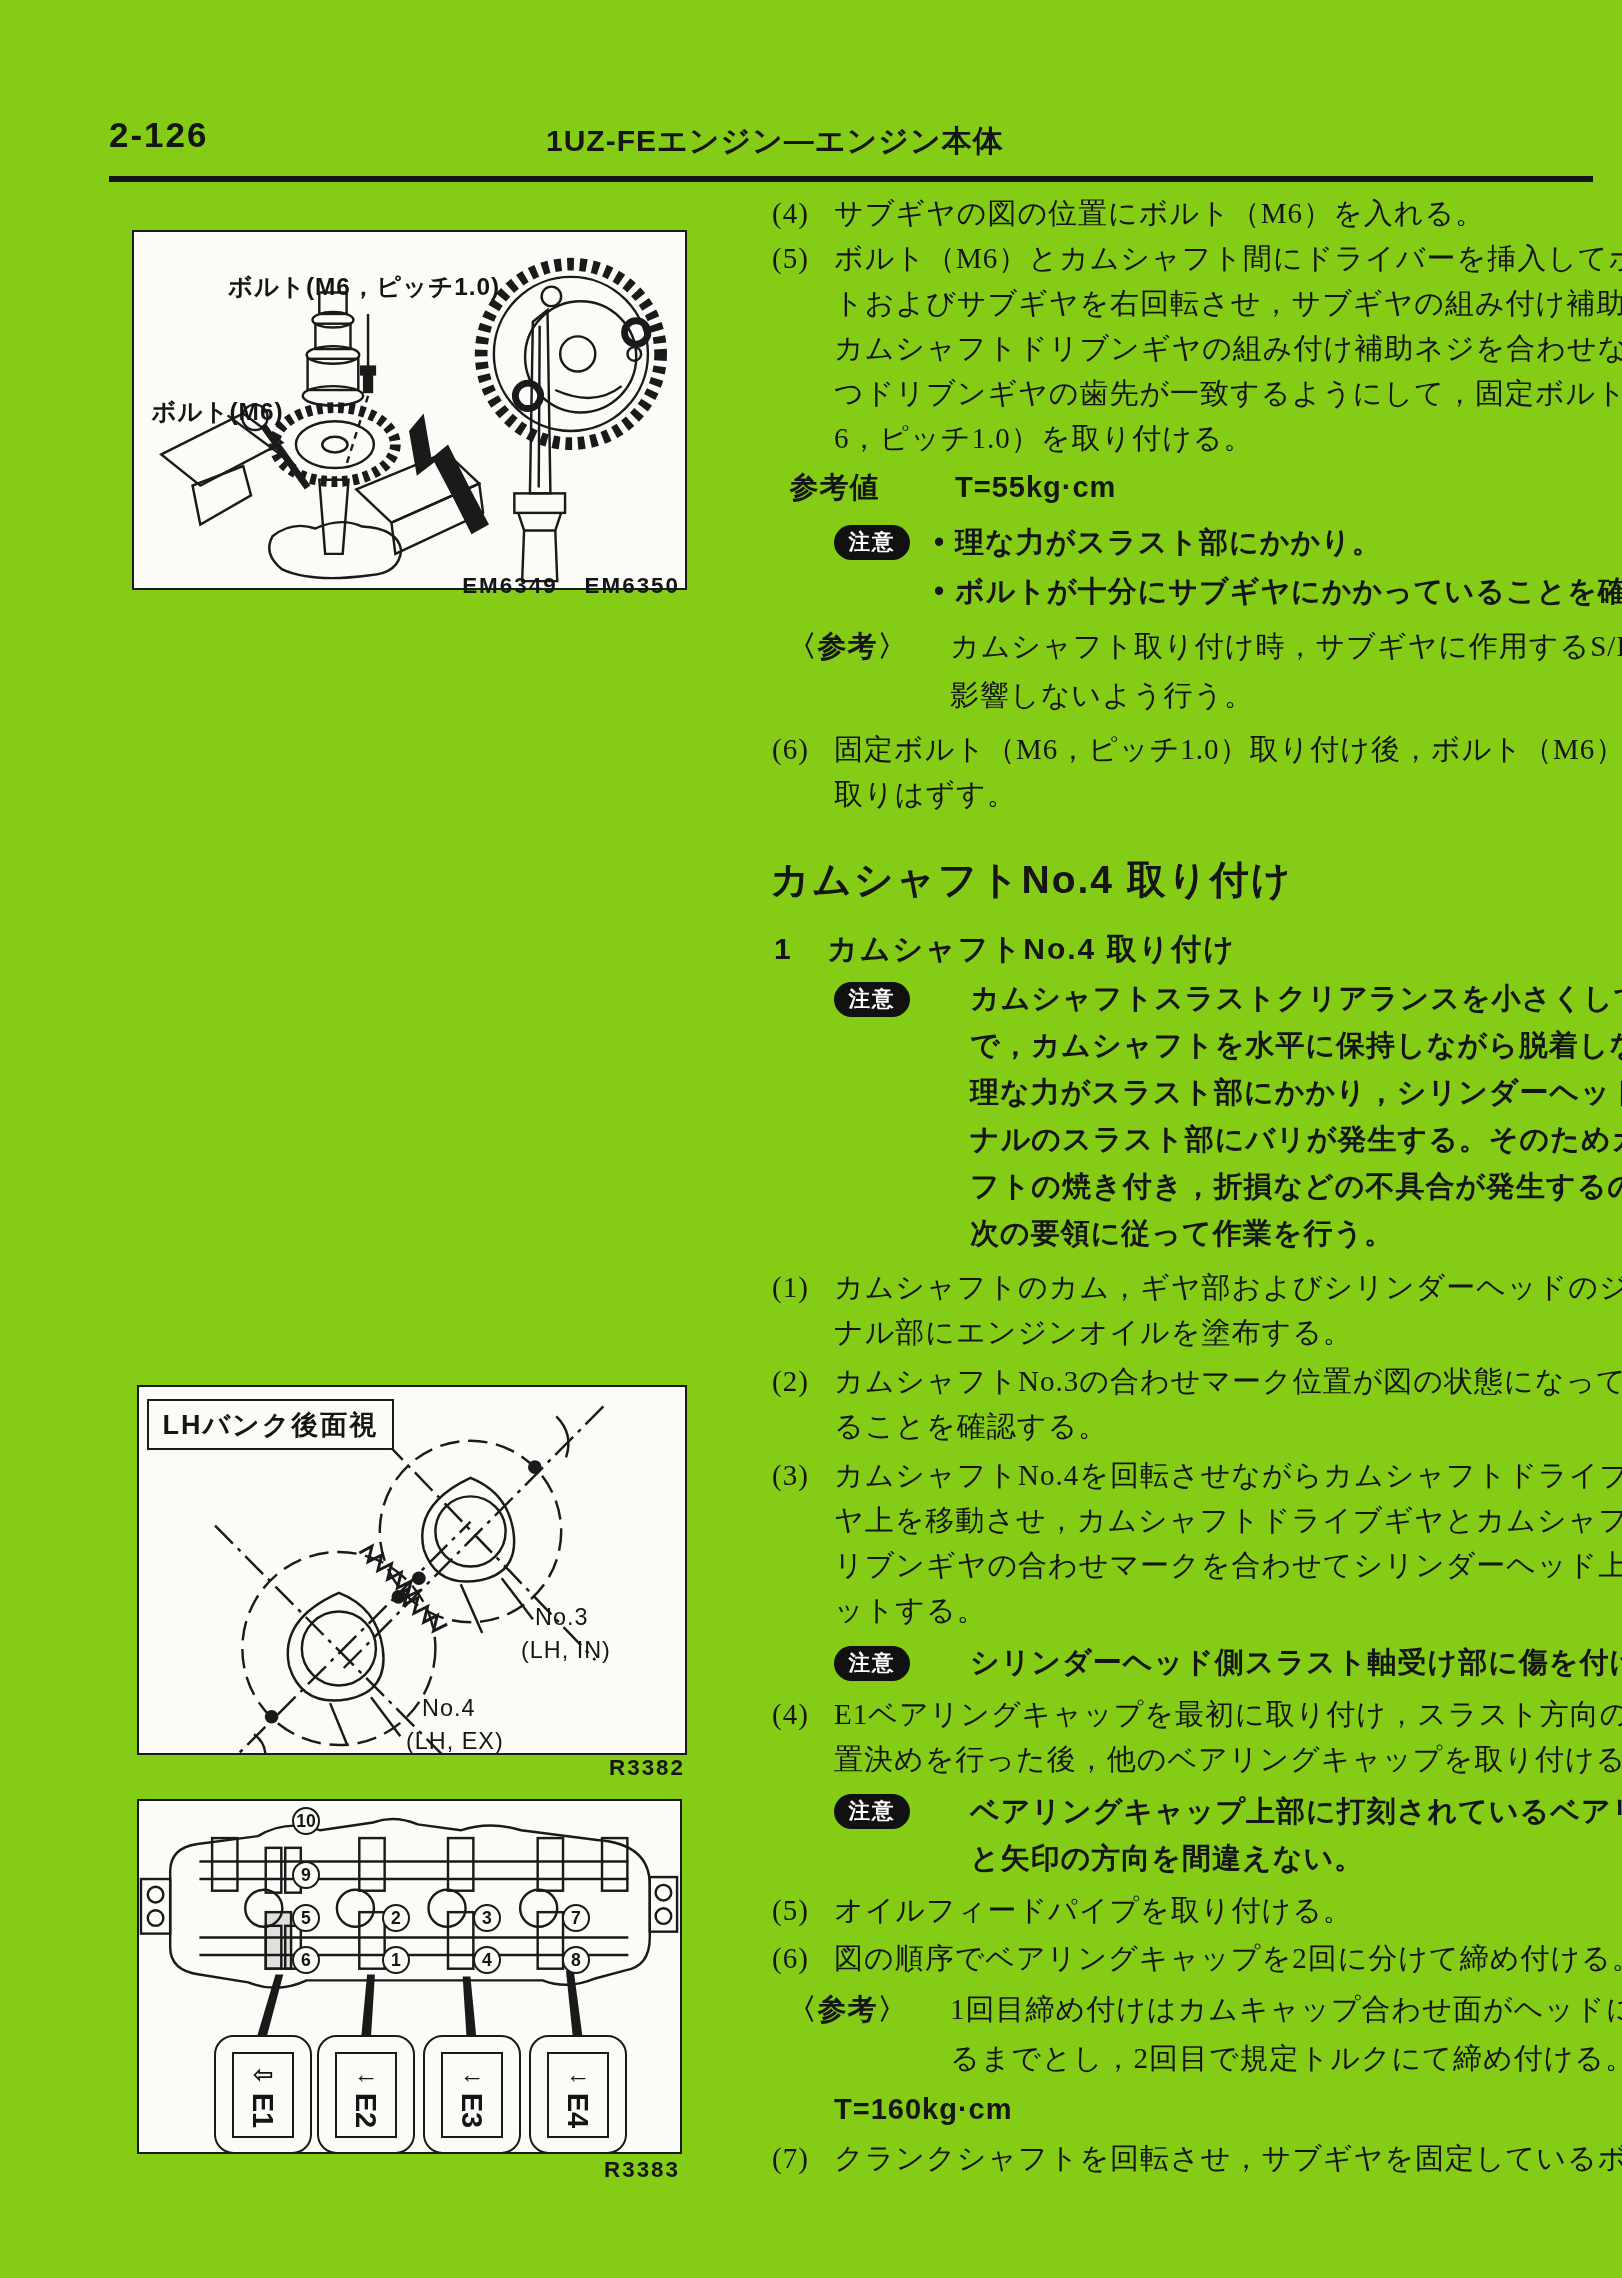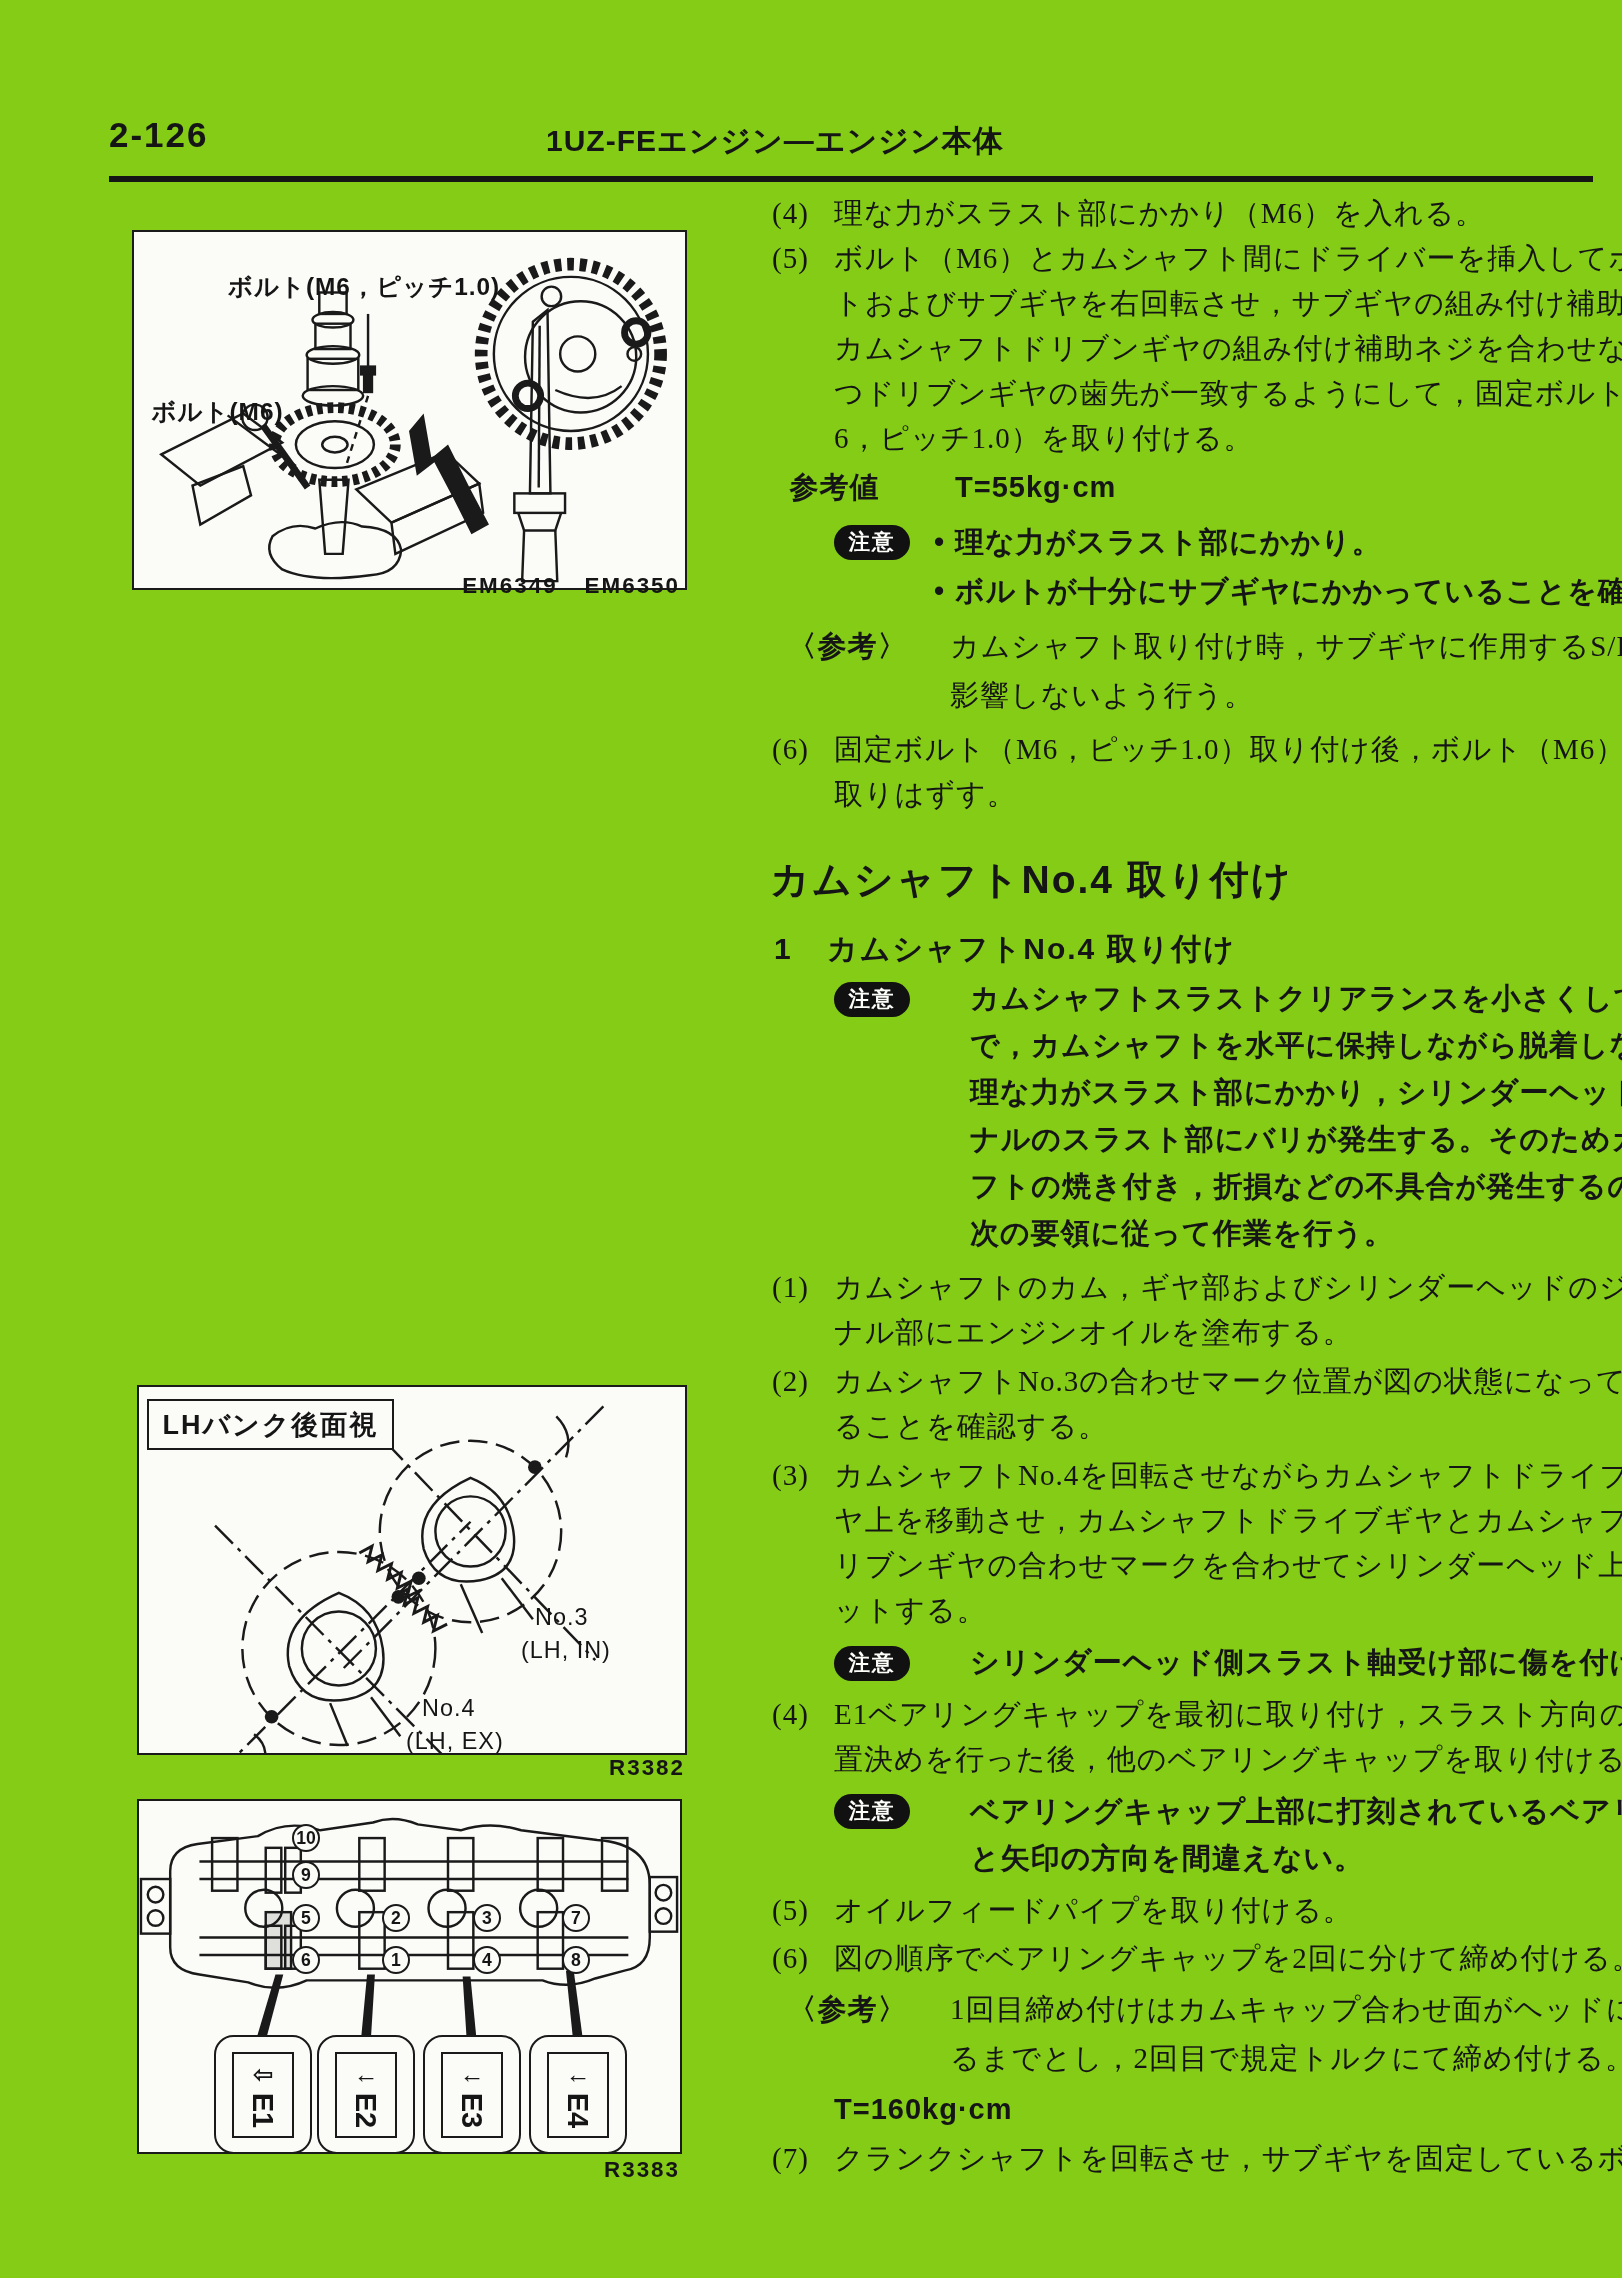--- a/index.html
+++ b/index.html
@@ -285,21 +285,21 @@
       </g>
 
       <g fill="#1a1a1a" stroke="none">
         <polygon points="121,242 131,242 148,178 140,178"></polygon>
         <polygon points="228,242 238,242 242,178 234,178"></polygon>
         <polygon points="336,242 346,242 340,180 332,180"></polygon>
         <polygon points="445,242 455,242 446,174 438,174"></polygon>
       </g>
     </svg>
 
-    <span class="circnum" style="left:153px; top:23px;">10</span>
+    <span class="circnum" style="left:153px; top:6px;">10</span>
     <span class="circnum" style="left:153px; top:60px;">9</span>
     <span class="circnum" style="left:153px; top:103px;">5</span>
     <span class="circnum" style="left:153px; top:145px;">6</span>
     <span class="circnum" style="left:243px; top:103px;">2</span>
     <span class="circnum" style="left:243px; top:145px;">1</span>
     <span class="circnum" style="left:334px; top:103px;">3</span>
     <span class="circnum" style="left:334px; top:145px;">4</span>
     <span class="circnum" style="left:423px; top:103px;">7</span>
     <span class="circnum" style="left:423px; top:145px;">8</span>
 
@@ -329,21 +329,21 @@
     </div>
   </div>
   <div class="figcaption" style="top:2157px; width:548px;">
     <span>R3383</span>
   </div>
 
   <div class="col">
 
     <div class="step">
       <span class="snum">(4)</span>
-      <div class="bl">理な力がスラスト部にかかり（M6）を入れる。</div>
+      <div class="bl">サブギヤの図の位置にボルト（M6）を入れる。</div>
     </div>
 
     <div class="step">
       <span class="snum">(5)</span>
       <div class="bl">ボルト（M6）とカムシャフト間にドライバーを挿入してボル</div>
       <div class="bl">トおよびサブギヤを右回転させ，サブギヤの組み付け補助穴と</div>
       <div class="bl">カムシャフトドリブンギヤの組み付け補助ネジを合わせなおか</div>
       <div class="bl">つドリブンギヤの歯先が一致するようにして，固定ボルト（M</div>
       <div class="bl">6，ピッチ1.0）を取り付ける。</div>
     </div>

